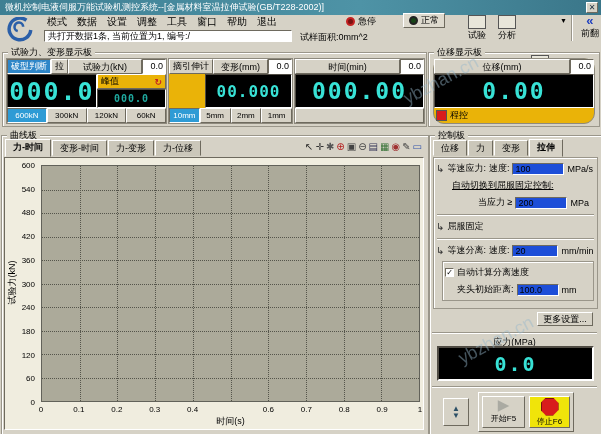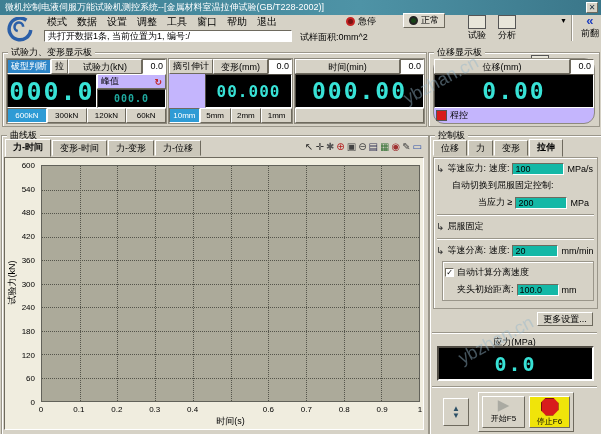--- a/index.html
+++ b/index.html
@@ -34,21 +34,21 @@
   .ic-screen{background:#9CC89C;border:2px solid #777;}
   .ic-chart{background:linear-gradient(135deg,#E6E6E6 50%,#4A8C4A 50%);}
   .ic-board{background:#BCD2E8;border:1px solid #335;}
   .drop{font-size:7px;margin-top:2px;}
   .pager{color:#1E3FBF;font-weight:bold;font-size:13px;line-height:12px;}
   .tsep{width:1px;height:26px;background:#9A968A;border-right:1px solid #fff;}
   
   .groupbox{border:1px solid #9A968A;box-shadow:1px 1px 0 #FFFFFF inset;}
   .legend{position:absolute;top:-7px;left:5px;background:#D6D2C6;padding:0 3px;}
   
-  .cluster{position:absolute;display:flex;flex-direction:column;border:1px solid #8E8A7E;background:#c4b5fd;}
+  .cluster{position:absolute;display:flex;flex-direction:column;border:1px solid #8E8A7E;background:#eab308;}
   .c-head{height:15px;display:flex;align-items:stretch;}
   .c-head .hdr{flex:1;text-align:center;line-height:14px;border:1px solid;border-color:#fff #6E6A5E #6E6A5E #fff;background:#D6D2C6;}
   .c-head .val{width:24px;background:#fff;border:1px solid;border-color:#6E6A5E #fff #fff #6E6A5E;text-align:right;line-height:13px;padding-right:2px;box-sizing:border-box;}
   .c-head .minibtn{border:1px solid;border-color:#fff #6E6A5E #6E6A5E #fff;background:#D6D2C6;padding:0 3px;line-height:13px;}
   .c-head .minibtn.sel{background:#2E86C8;color:#fff;border-color:#6E6A5E #fff #fff #6E6A5E;}
   .c-body{flex:1;display:flex;}
   .lcd{background:#000;border:1px solid;border-color:#504C44 #fff #fff #504C44;
      color:#38E2D6;font-family:"DejaVu Sans Mono",monospace;font-weight:bold;
      display:flex;align-items:center;justify-content:center;letter-spacing:2px;}
   .lcd-big{flex:1;font-size:25px;}
@@ -72,21 +72,21 @@
   #ytick-labels{position:absolute;left:0;top:7px;width:33px;height:237px;}
   .ytick{position:absolute;right:3px;transform:translateY(-50%);font-size:8px;}
   #xtick-labels{position:absolute;left:36px;top:247px;width:379px;height:10px;}
   .xtick{position:absolute;transform:translateX(-50%);font-size:8px;}
   #xaxis-label{position:absolute;left:36px;top:257px;width:379px;text-align:center;}
   #yaxis-label{position:absolute;left:-23px;top:118px;transform:rotate(-90deg);width:60px;text-align:center;}
   .ctool{font-size:10px;line-height:12px;padding:0 1px;color:#333;}
   
   .tabpanel{position:absolute;border:1px solid #9A968A;box-shadow:1px 1px 0 #fff inset;background:#D6D2C6;}
   .crow{display:flex;align-items:center;gap:3px;margin:4px 2px 0 2px;}
-  .cinput{background:#14b8a6;border:1px solid;border-color:#6E6A5E #fff #fff #6E6A5E;
+  .cinput{background:#1d4ed8;border:1px solid;border-color:#6E6A5E #fff #fff #6E6A5E;
      width:52px;height:12px;line-height:11px;padding:0 2px;font-size:9px;box-sizing:border-box;}
   .branch{color:#333;font-size:10px;}
   .chk{width:9px;height:9px;background:#fff;border:1px solid;border-color:#6E6A5E #fff #fff #6E6A5E;
      font-size:8px;line-height:8px;text-align:center;box-sizing:border-box;}
   .subbox{border:1px solid #9A968A;box-shadow:1px 1px 0 #fff inset;margin:4px 3px 0 8px;padding:0 0 4px 0;}
   .winbtn{border:1px solid;border-color:#fff #6E6A5E #6E6A5E #fff;background:#D6D2C6;text-align:center;box-sizing:border-box;}
   #stress-lcd{font-size:20px;letter-spacing:2px;}
   #stop-btn{background:#F0E40A;}
   .stopdot{width:16px;height:16px;border-radius:4px;background:#D81C1C;border:1px solid #7A0E0E;
      clip-path:polygon(30% 0,70% 0,100% 30%,100% 70%,70% 100%,30% 100%,0 70%,0 30%);}
@@ -311,21 +311,21 @@
     </div>
 
   <div class="tabpanel" style="left:3px;top:21px;width:163px;height:150px;">
     <div class="crow">
       <span class="branch">↳</span>
       <span>等速应力:</span>
       <span>速度:</span>
       <span class="cinput">100</span>
       <span>MPa/s</span>
     </div>
-    <div class="crow" style="margin-left:18px;">
+    <div class="crow" style="margin-left:18px;text-decoration:underline;">
       <span>自动切换到屈服固定控制:</span>
     </div>
     <div class="crow" style="margin-left:44px;">
       <span>当应力 ≥</span>
       <span class="cinput">200</span>
       <span>MPa</span>
     </div>
     <div class="etch" style="margin:5px 3px 0;"></div>
     <div class="crow">
       <span class="branch">↳</span>

